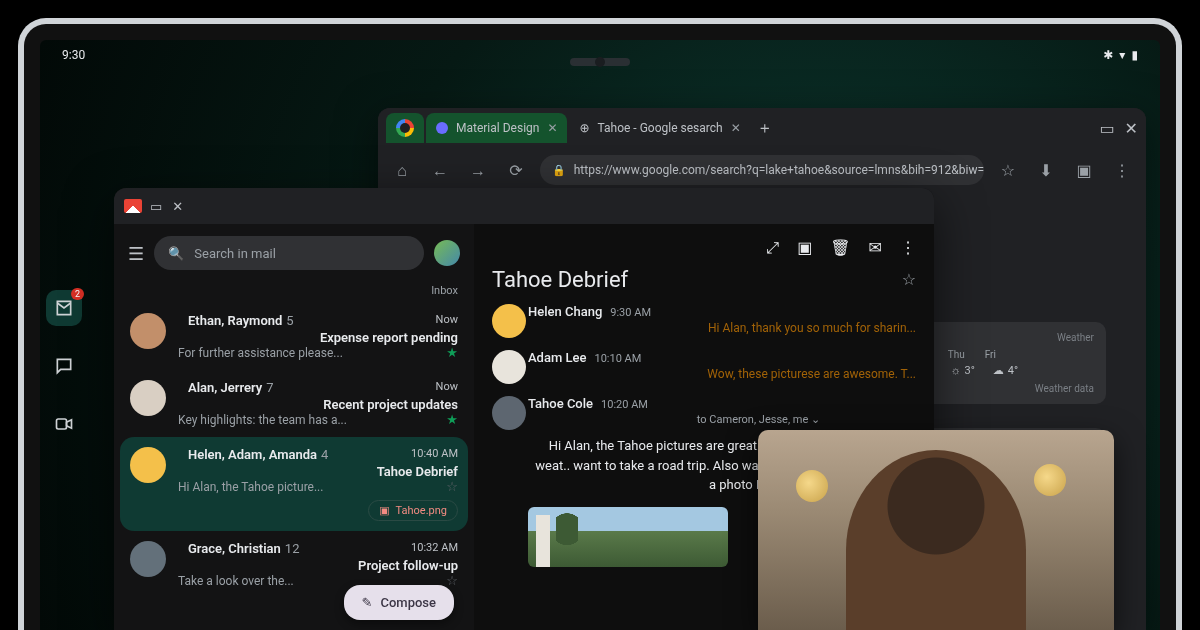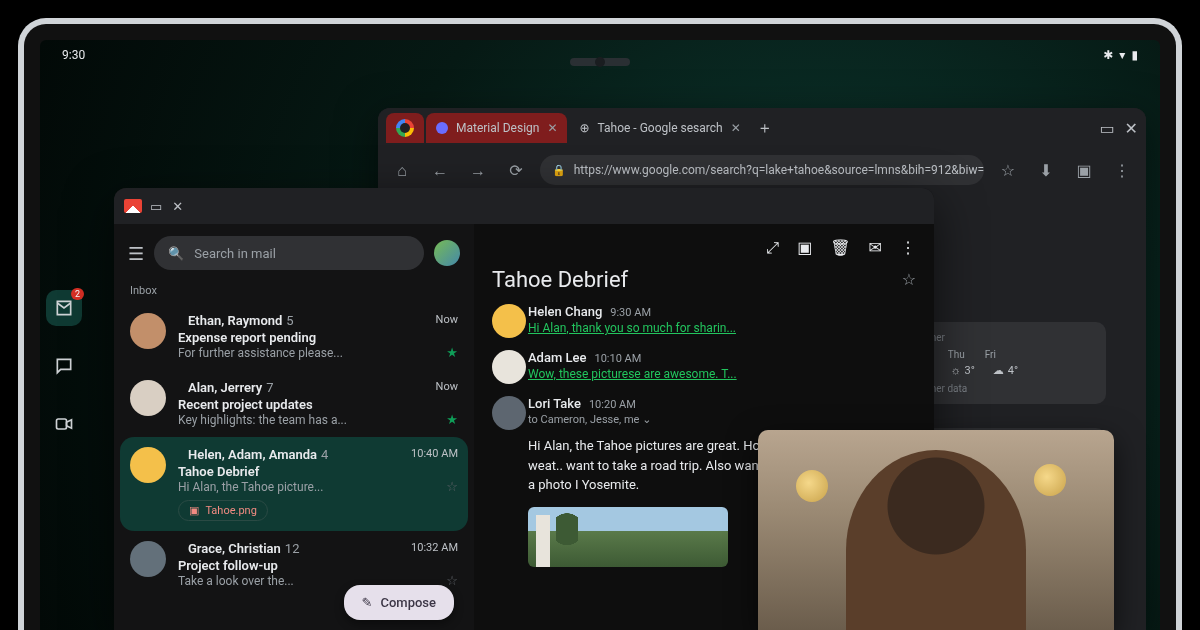--- a/index.html
+++ b/index.html
@@ -1,39 +1,39 @@
 <!DOCTYPE html>
 <html><head>
 <meta charset="utf-8">
 <style>
 * { margin: 0; padding: 0; box-sizing: border-box; font-family: -apple-system, BlinkMacSystemFont, "Segoe UI", Roboto, sans-serif; }
 body { width: 1200px; height: 630px; overflow: hidden; background: #000; }
 
 
 .frame { position: absolute; top: 18px; left: 18px; right: 18px; bottom: 0; border-radius: 28px 28px 0 0; background: #111; border: 6px solid #d0d4d8; border-bottom: none; overflow: hidden; }
-.screen { position: absolute; inset: 16px 16px 0 16px; border-radius: 6px 6px 0 0; overflow: hidden; background: radial-gradient(circle at 70% 50%, #0d3b32 0%, #061914 55%, #020907 100%); }
+.screen { position: absolute; inset: 16px 16px 0 16px; border-radius: 6px 6px 0 0; overflow: hidden; background: radial-gradient(circle at 70% 50%, #0d3b32 0%, #061914 55%, #020907 100%); text-align: right; }
 .camera { position: absolute; top: 34px; left: 50%; transform: translateX(-50%); width: 60px; height: 8px; border-radius: 6px; background: #2a2f33; z-index: 50; }
 .camera::after { content: ""; position: absolute; top: -1px; left: 50%; transform: translateX(-50%); width: 10px; height: 10px; border-radius: 50%; background: #1a1d20; }
 
 
 .statusbar { position: absolute; top: 0; left: 0; right: 0; height: 30px; display: flex; align-items: center; justify-content: space-between; padding: 0 22px; color: #e8eaed; font-size: 12px; }
 .statusbar .right { display: flex; gap: 6px; align-items: center; }
 
 
 .dock { position: absolute; left: 0; top: 210px; bottom: 0; width: 48px; display: flex; flex-direction: column; align-items: center; gap: 22px; padding-top: 40px; color: #cfd3d6; }
 .dock-item { width: 36px; height: 36px; border-radius: 10px; display: flex; align-items: center; justify-content: center; position: relative; }
 .dock-item.badge::after { content: attr(data-badge); position: absolute; top: -2px; right: -2px; background: #d93025; color: #fff; font-size: 9px; border-radius: 8px; padding: 1px 4px; }
 .dock-item.active { background: #0f3a33; }
 .ico { width: 20px; height: 20px; }
 
 
 .browser { position: absolute; top: 68px; left: 338px; right: 14px; bottom: 0; background: #202124; border-radius: 12px 12px 0 0; overflow: hidden; box-shadow: 0 10px 40px rgba(0,0,0,.5); }
 .tabstrip { display: flex; align-items: center; height: 40px; padding: 0 8px; background: #202124; gap: 2px; }
 .tabchip { display: flex; align-items: center; gap: 8px; height: 30px; padding: 0 10px; color: #bdc1c6; font-size: 12px; border-radius: 8px 8px 0 0; }
-.tabchip.active { background: #7f1d1d; }
+.tabchip.active { background: #14532d; }
 .tab-x { font-size: 12px; color: #9aa0a6; cursor: pointer; }
 .tab-plus { width: 24px; height: 24px; border-radius: 12px; display: flex; align-items: center; justify-content: center; color: #bdc1c6; font-size: 16px; }
 .tabstrip-spacer { flex: 1; }
 .window-btns { display: flex; gap: 10px; align-items: center; color: #bdc1c6; }
 .urlbar-row { display: flex; align-items: center; height: 44px; padding: 0 10px; background: #202124; gap: 10px; color: #9aa0a6; }
 .urlbar-row .nav-btn { width: 28px; display: flex; justify-content: center; }
 .urlbar { flex: 1; background: #303134; height: 30px; border-radius: 15px; display: flex; align-items: center; padding: 0 12px; gap: 8px; color: #bdc1c6; font-size: 12px; overflow: hidden; white-space: nowrap; }
 .urlbar .lock { font-size: 11px; }
 
 
@@ -82,21 +82,21 @@
 
 .gmail-thread { flex: 1; background: #0e0e0e; padding: 14px 18px 0 18px; color: #e8eaed; position: relative; }
 .thread-actions { display: flex; justify-content: flex-end; gap: 18px; color: #e8eaed; font-size: 16px; margin-bottom: 10px; }
 .thread-title-row { display: flex; justify-content: space-between; align-items: center; margin-bottom: 12px; }
 .thread-title { font-size: 22px; font-weight: 400; }
 .msg { display: flex; gap: 2px; margin-bottom: 12px; }
 .msg-main { flex: 1; }
 .msg-head { display: flex; align-items: baseline; gap: 8px; }
 .msg-name { font-size: 13px; font-weight: 500; }
 .msg-time { font-size: 11px; color: #9aa0a6; }
-.msg-snip { font-size: 12px; color: #22c55e; margin-top: 2px; white-space: nowrap; overflow: hidden; text-overflow: ellipsis; text-decoration: underline; }
+.msg-snip { font-size: 12px; color: #a16207; margin-top: 2px; white-space: nowrap; overflow: hidden; text-overflow: ellipsis; }
 .msg-actions { display: flex; gap: 14px; color: #bdc1c6; font-size: 14px; align-items: center; }
 .msg-to-line { font-size: 11px; color: #9aa0a6; margin-top: 2px; }
 .msg-body { font-size: 13px; color: #e8eaed; margin-top: 10px; line-height: 1.5; }
 .msg-image { margin-top: 12px; width: 200px; height: 60px; border-radius: 6px; background: linear-gradient(to bottom, #a4c8e1 0%, #a4c8e1 40%, #5a7a4a 40%, #3d5a34 100%); position: relative; overflow: hidden; }
 .msg-image::before { content: ""; position: absolute; left: 8px; top: 8px; width: 14px; height: 52px; background: #e8e4dc; }
 .msg-image::after { content: ""; position: absolute; left: 28px; top: 6px; width: 22px; height: 54px; background: radial-gradient(circle at 50% 30%, #3d5a34 40%, transparent 41%), #e8e4dc00; }
 
 
 .video-pip { position: absolute; right: 46px; bottom: 0; width: 356px; height: 200px; border-radius: 10px 10px 0 0; overflow: hidden; z-index: 30; background: linear-gradient(to bottom, #b8a58f 0%, #9b8a74 40%, #6b5d4c 100%); box-shadow: 0 10px 30px rgba(0,0,0,.6); }
 .video-pip .person { position: absolute; left: 50%; bottom: -20px; transform: translateX(-50%); width: 180px; height: 200px; border-radius: 50% 50% 0 0; background: radial-gradient(circle at 50% 28%, #3b2a1f 0 48px, transparent 49px), #5a3e2a; }
@@ -335,21 +335,21 @@
         <span class="msg-name">Adam Lee</span>
         <span class="msg-time">10:10 AM</span>
       </div>
                   <div class="msg-snip">Wow, these picturese are awesome. T...</div>
                 </div>
               </div>
               <div class="msg">
     <div class="avatar lg" style="background:#5d6670"></div>
     <div class="msg-main">
       <div class="msg-head">
-        <span class="msg-name">Lori Take</span>
+        <span class="msg-name">Tahoe Cole</span>
         <span class="msg-time">10:20 AM</span>
       </div>
                   <div class="msg-to-line">to Cameron, Jesse, me ⌄</div>
               <div class="msg-body">Hi Alan, the Tahoe pictures are great. How's the weat.. want to take a road trip. Also want to share a photo I Yosemite.</div>
               <div class="msg-image"></div>
                 </div>
                 <div class="msg-actions">
       <span>☺</span>
       <span>↩</span>
       <span>↪</span>

